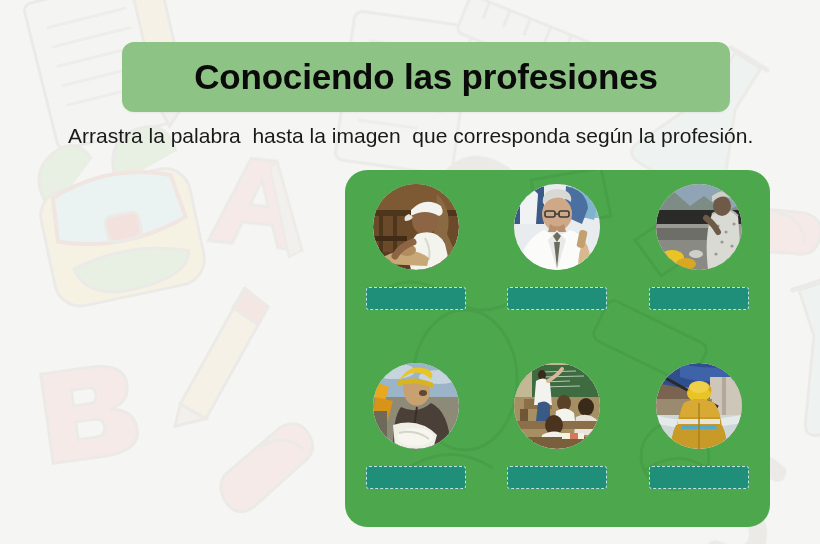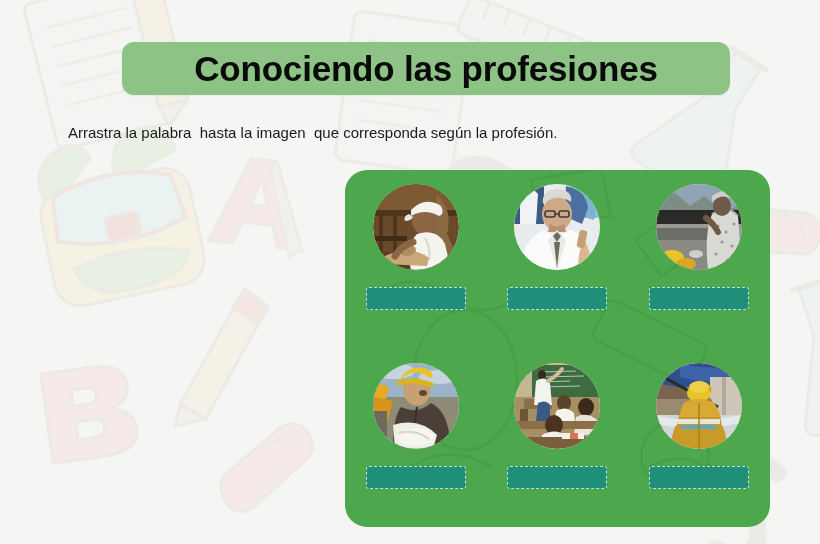--- a/index.html
+++ b/index.html
@@ -23,21 +23,21 @@
     z-index: 0;
     pointer-events: none;
   }
 
   
   #title-banner {
     position: absolute;
     left: 122px;
     top: 42px;
     width: 608px;
-    height: 53px;
+    height: 70px;
     background: #8dc384;
     border-radius: 12px;
     z-index: 3;
     display: flex;
     align-items: center;
     justify-content: center;
     box-shadow: 0 1px 2px rgba(0,0,0,0.05);
   }
   #title-text {
     font-size: 35px;
@@ -46,21 +46,21 @@
     letter-spacing: -0.2px;
     white-space: nowrap;
   }
 
   
   #instruction {
     position: absolute;
     left: 68px;
     top: 124px;
     z-index: 3;
-    font-size: 15px;
+    font-size: 21px;
     color: #1a1a1a;
     white-space: pre;
   }
 
   
   #activity-panel {
     position: absolute;
     left: 345px;
     top: 170px;
     width: 425px;

